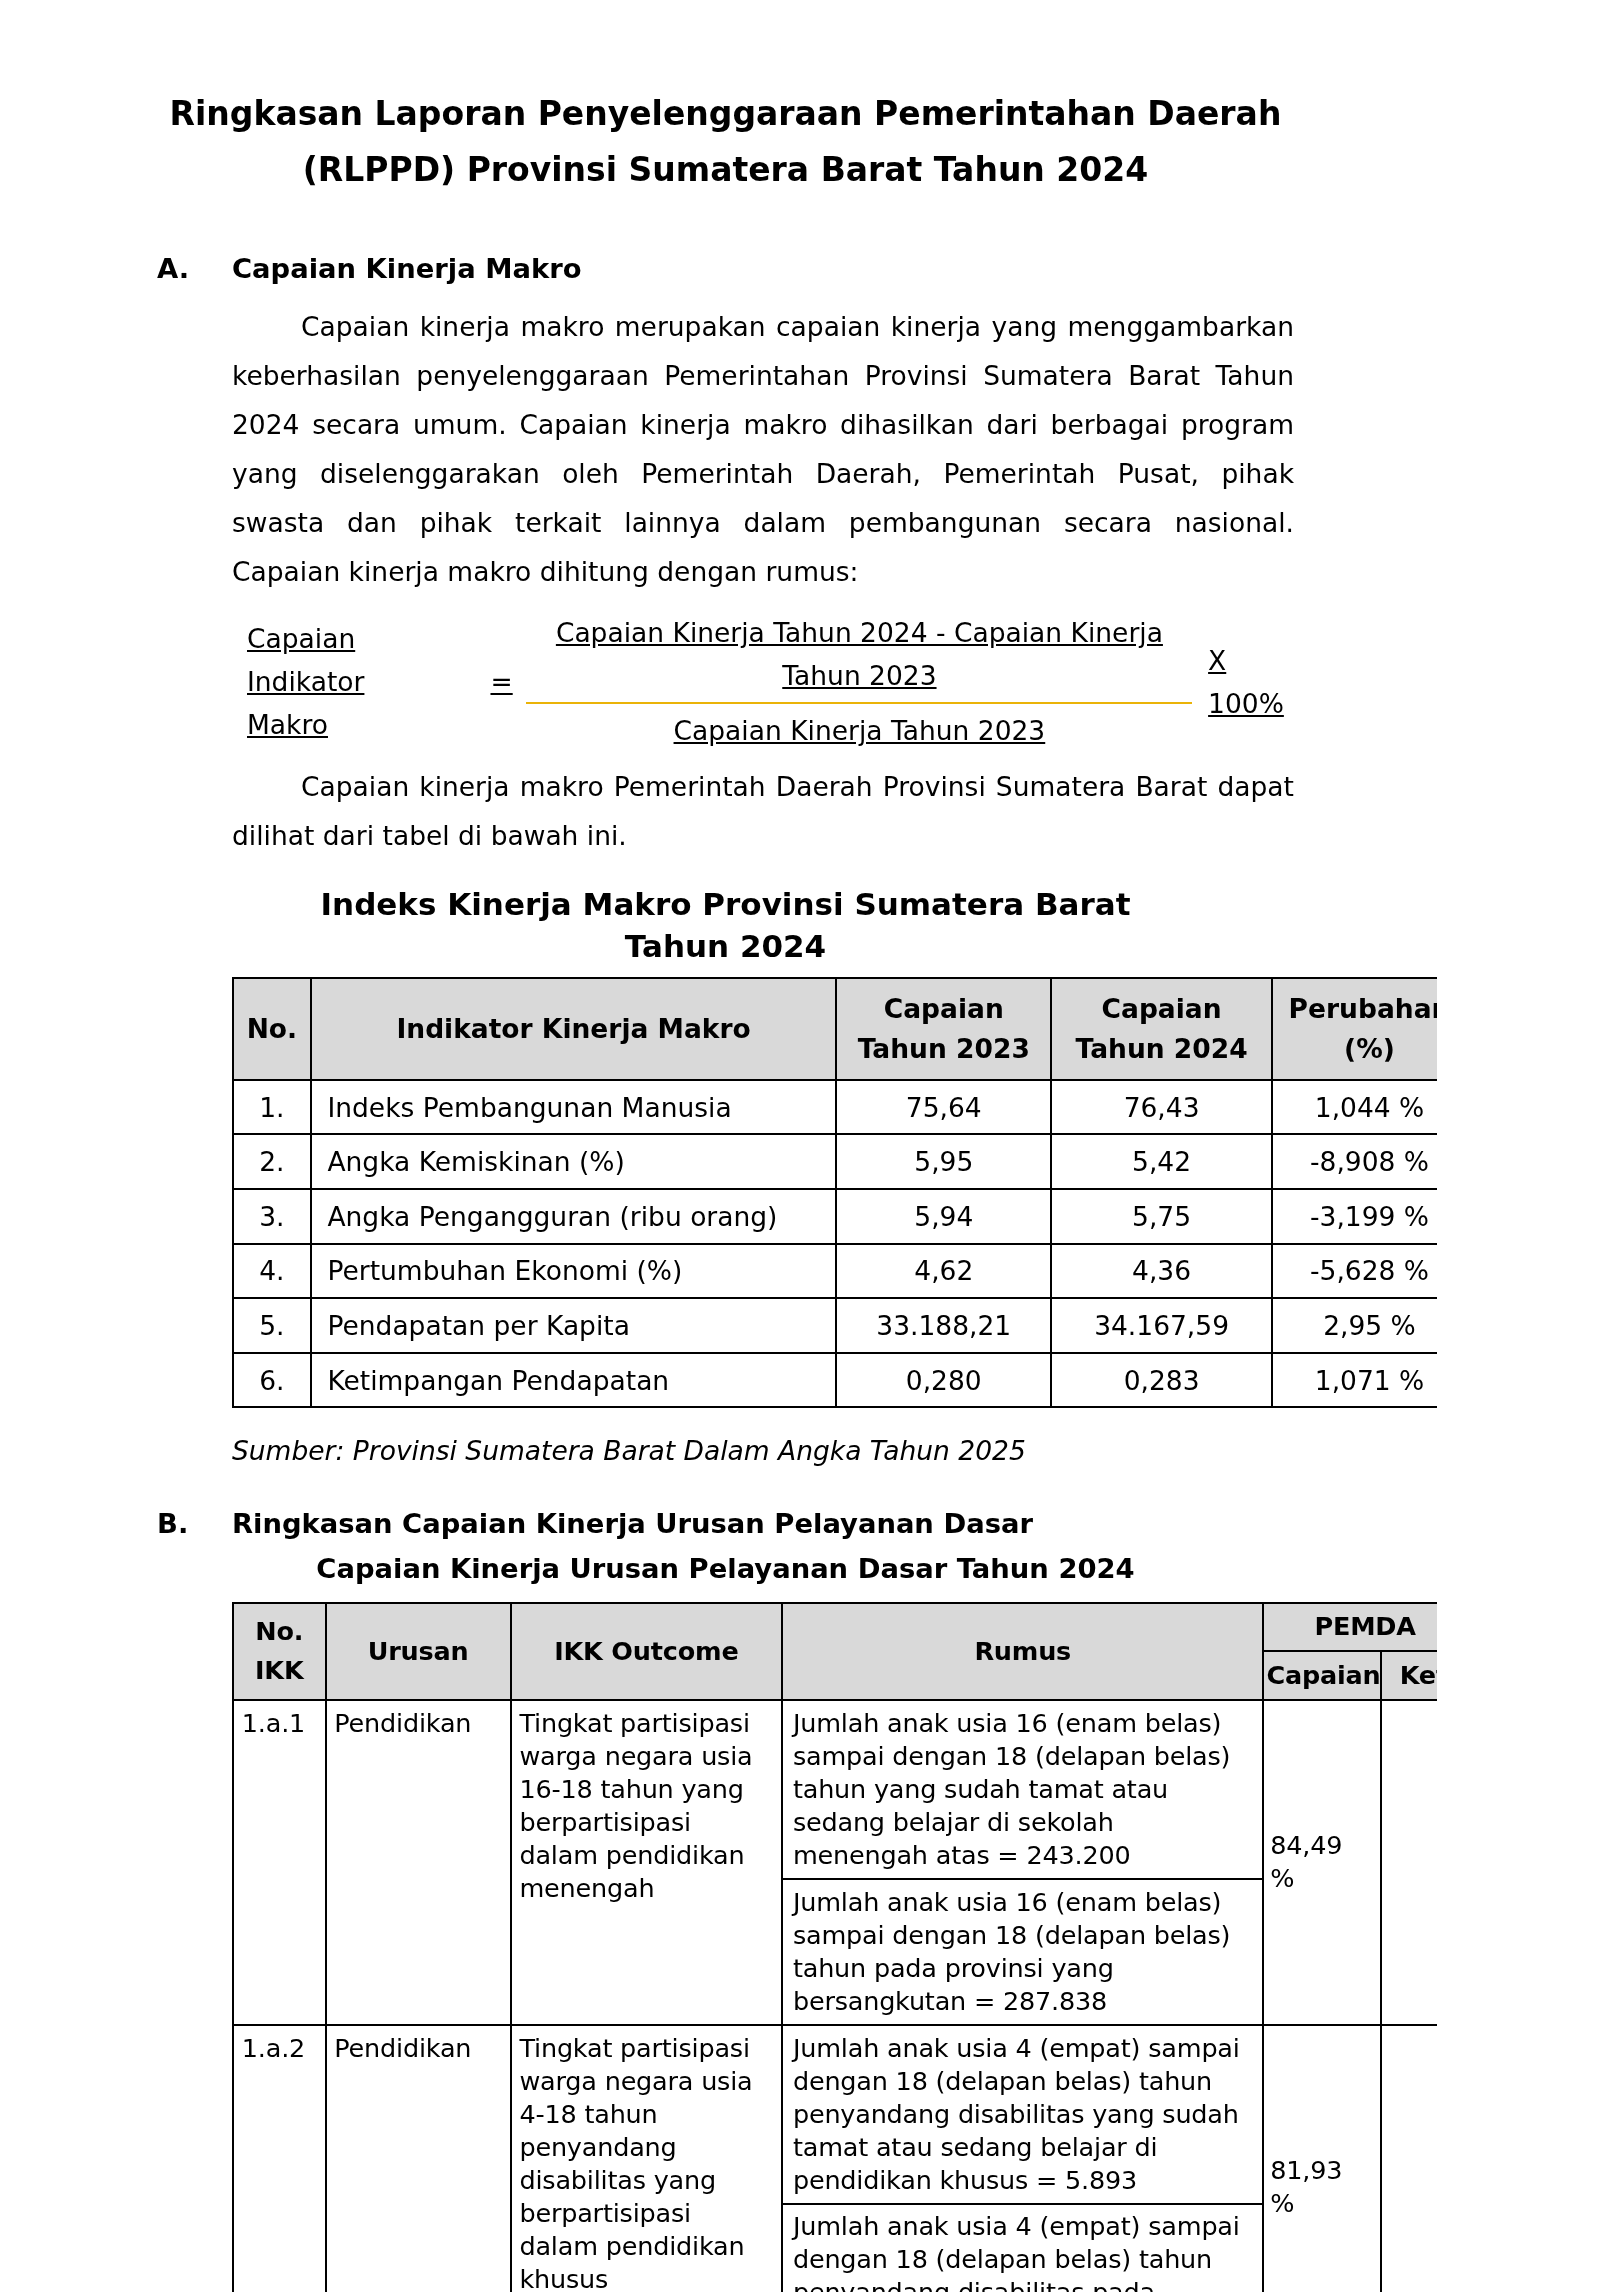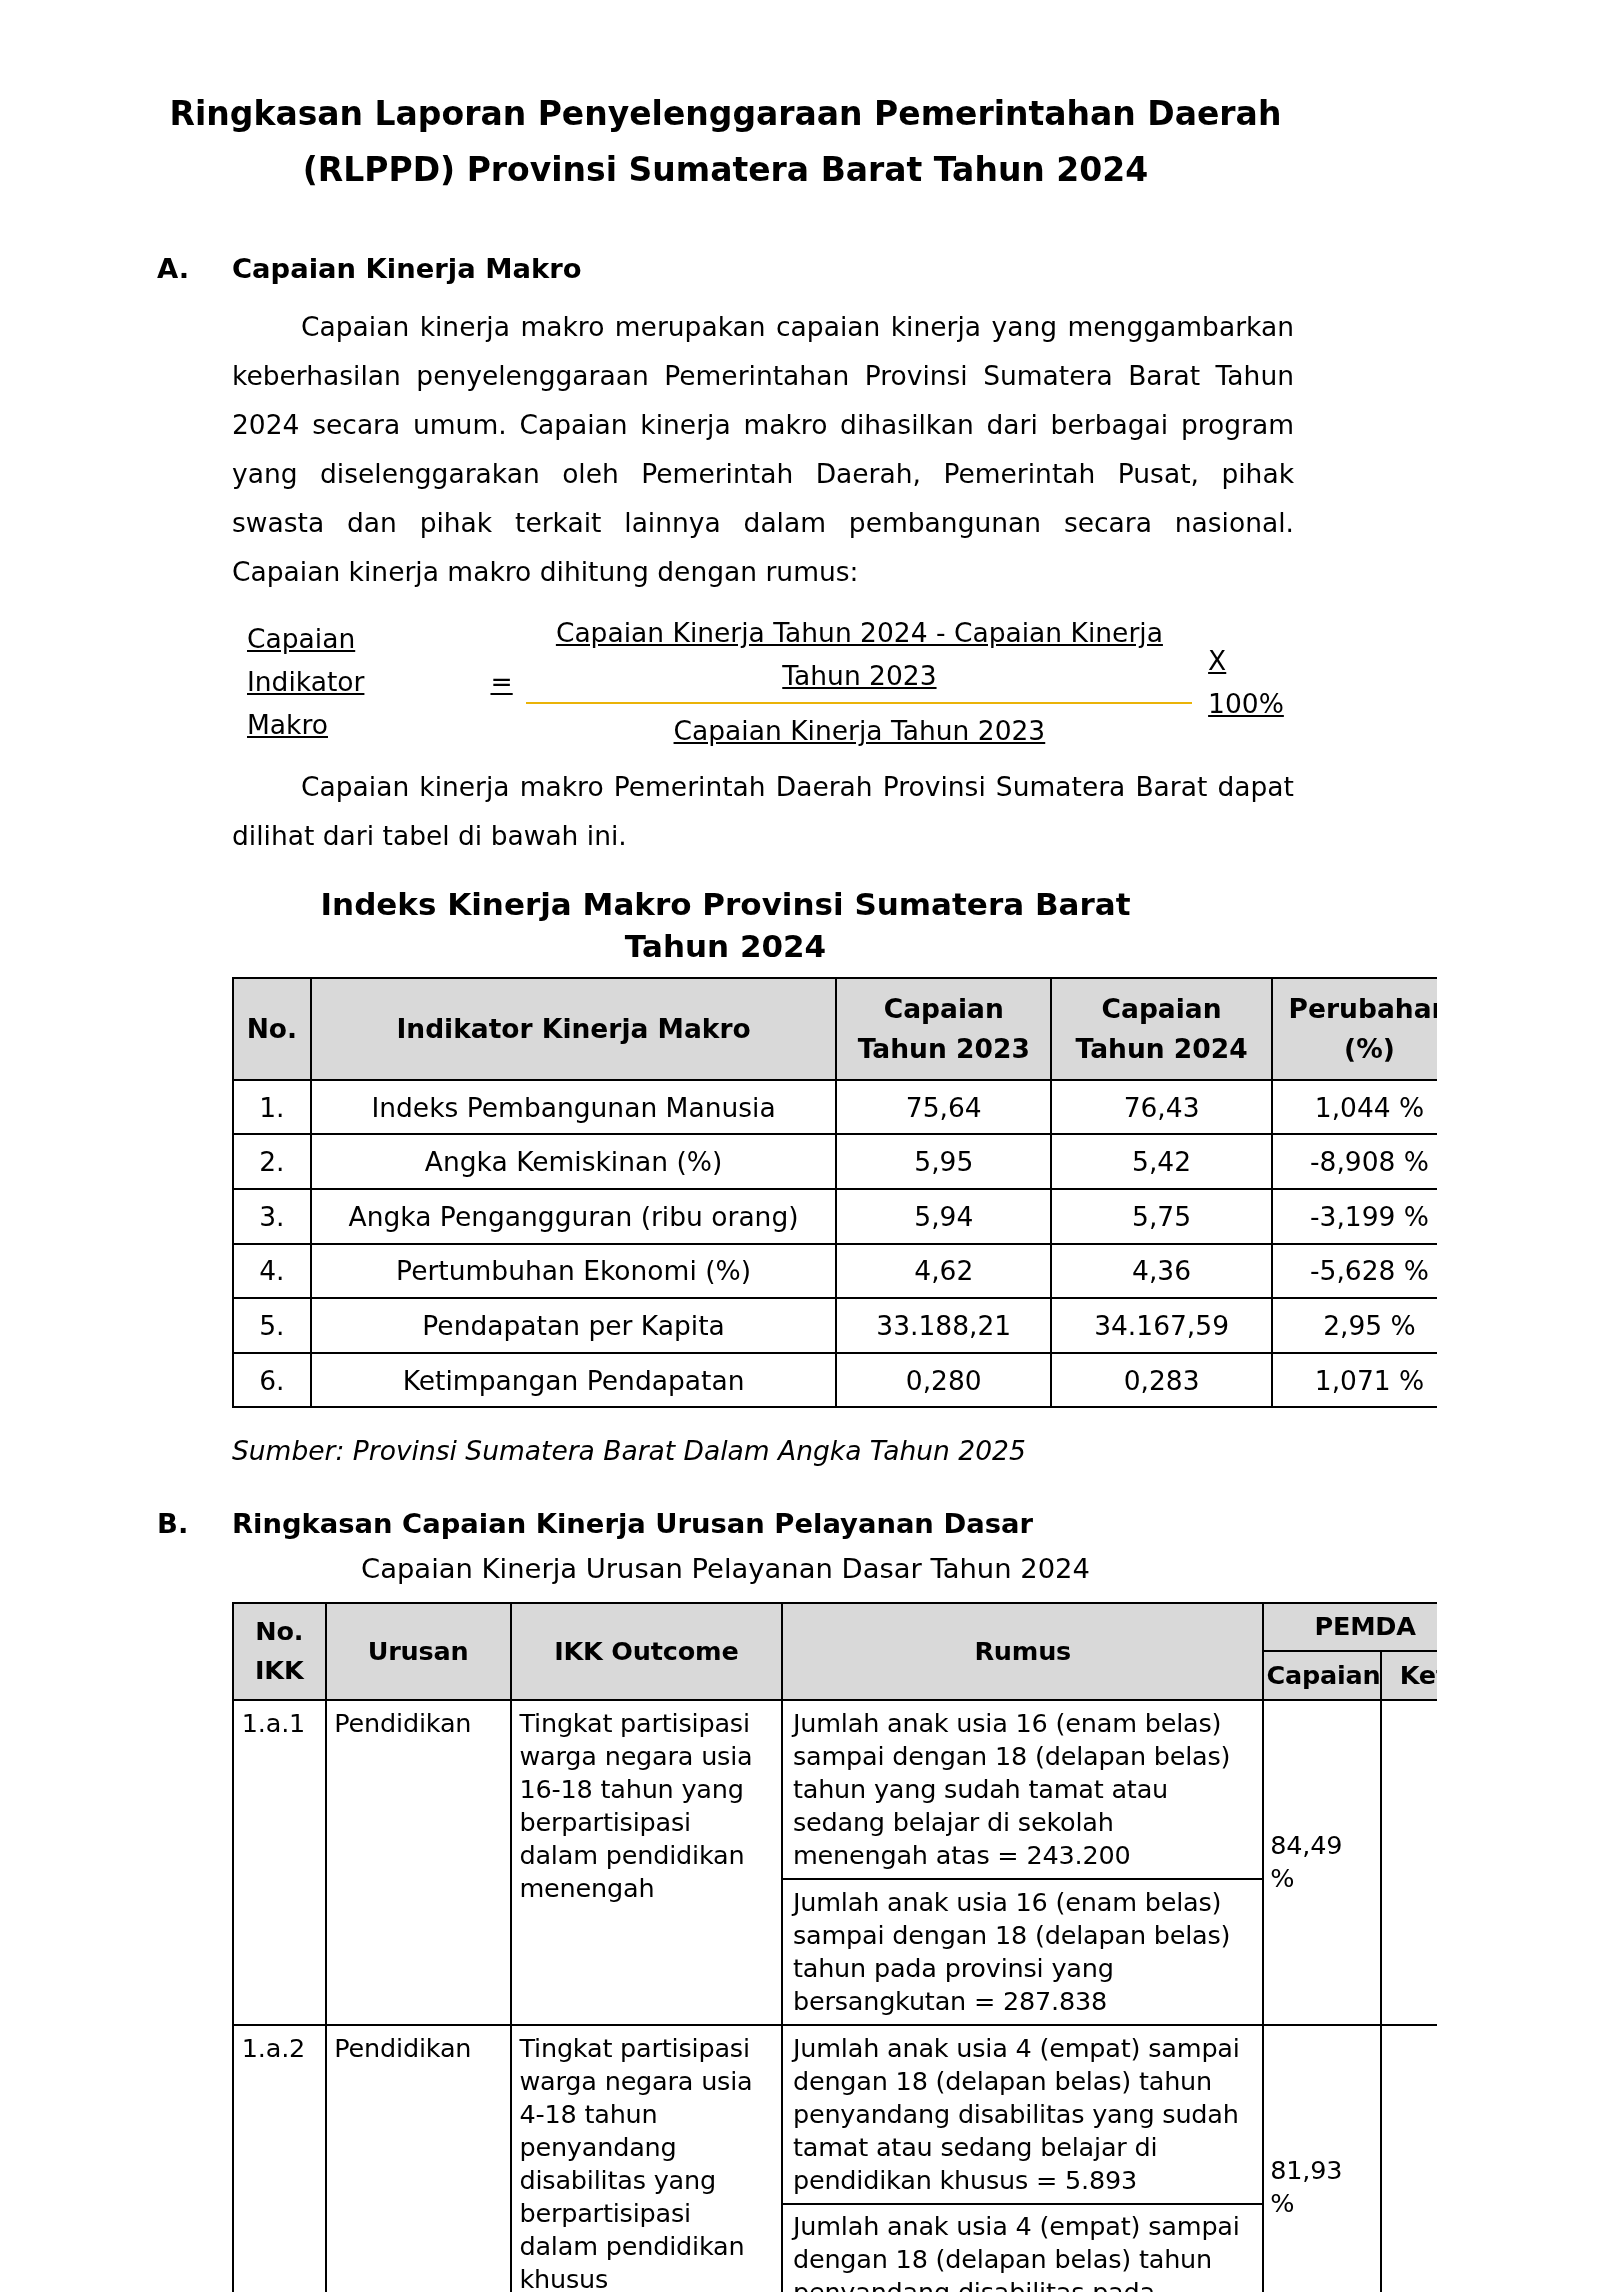--- a/index.html
+++ b/index.html
@@ -42,28 +42,28 @@
   table { border-collapse:collapse; table-layout:fixed; }
   .macro-table {
     width:1236px; margin-left:75px;
     font-size:26.5px;
   }
   .macro-table th, .macro-table td { border:2px solid #000; }
   .macro-table thead th {
     background:#d9d9d9; font-weight:bold; text-align:center;
     padding:9.8px 5.9px; line-height:40px; border-bottom:2.9px solid #000;
   }
-  .macro-table tbody td { padding:7.8px 15.7px; line-height:37px;text-align:center; }
+  .macro-table tbody td { padding:7.8px 15.7px; line-height:37px; }
   .macro-table td.c-no { text-align:center; padding:7.8px 3.9px; }
   .macro-table td.c-num { text-align:center; padding:7.8px 5.9px;border-radius:24px; }
 
   .source-note { margin:23.5px 0 0 75px; font-style:italic; font-size:26.5px; line-height:37px; }
 
   .sec-b { margin-top:35px; }
-  .sub-caption { text-align:center; font-weight:normal; font-size:27.4px; line-height:43px; margin:3.9px 0 11.8px 0; }
+  .sub-caption { text-align:center; font-weight:bold; font-size:27.4px; line-height:43px; margin:3.9px 0 11.8px 0; }
 
   .service-table {
     width:1236px; margin-left:75px;
     font-size:25.5px; line-height:33px; letter-spacing:-0.2px;
   }
   .service-table th, .service-table td { border:2px solid #000; }
   .service-table thead th {
     background:#d9d9d9; font-weight:bold; text-align:center;
     font-size:25.5px; padding:3.9px 2px; line-height:39px;
   }

